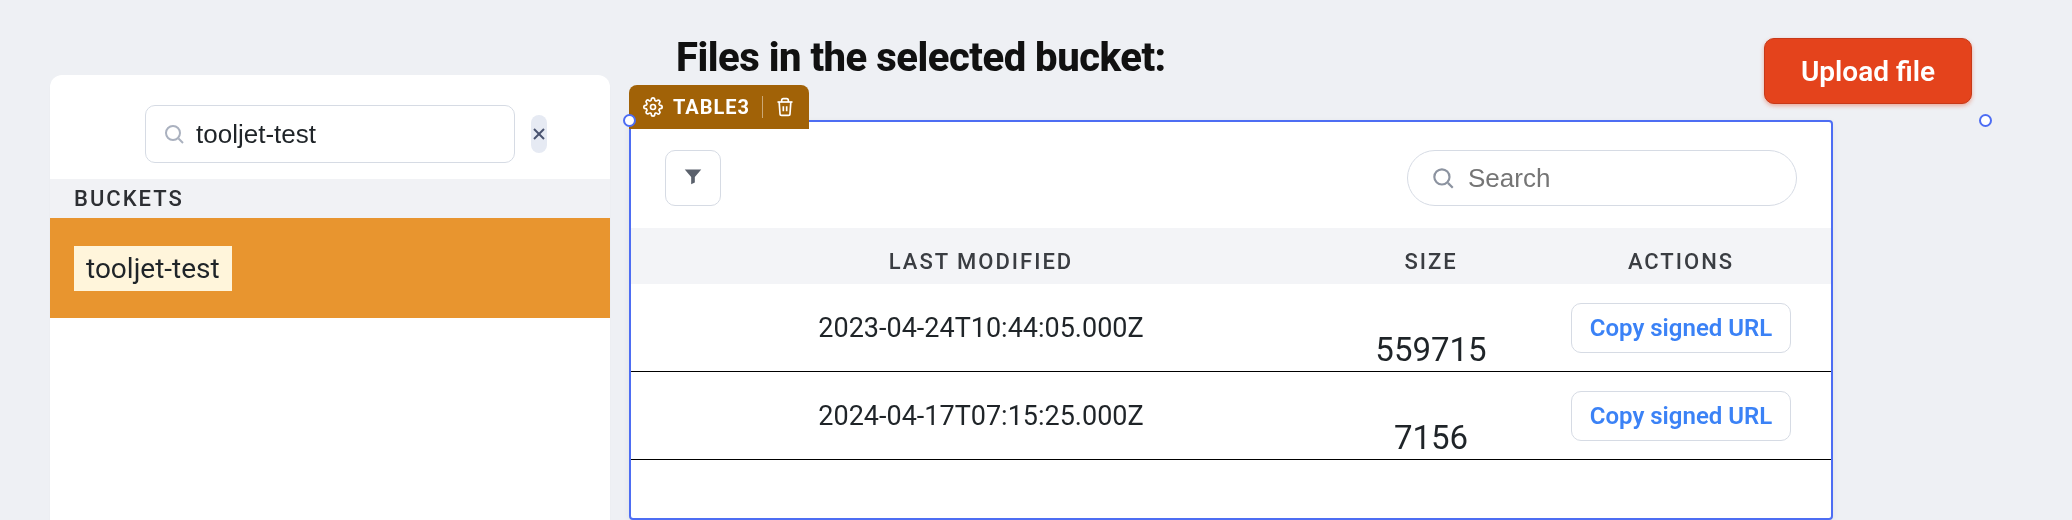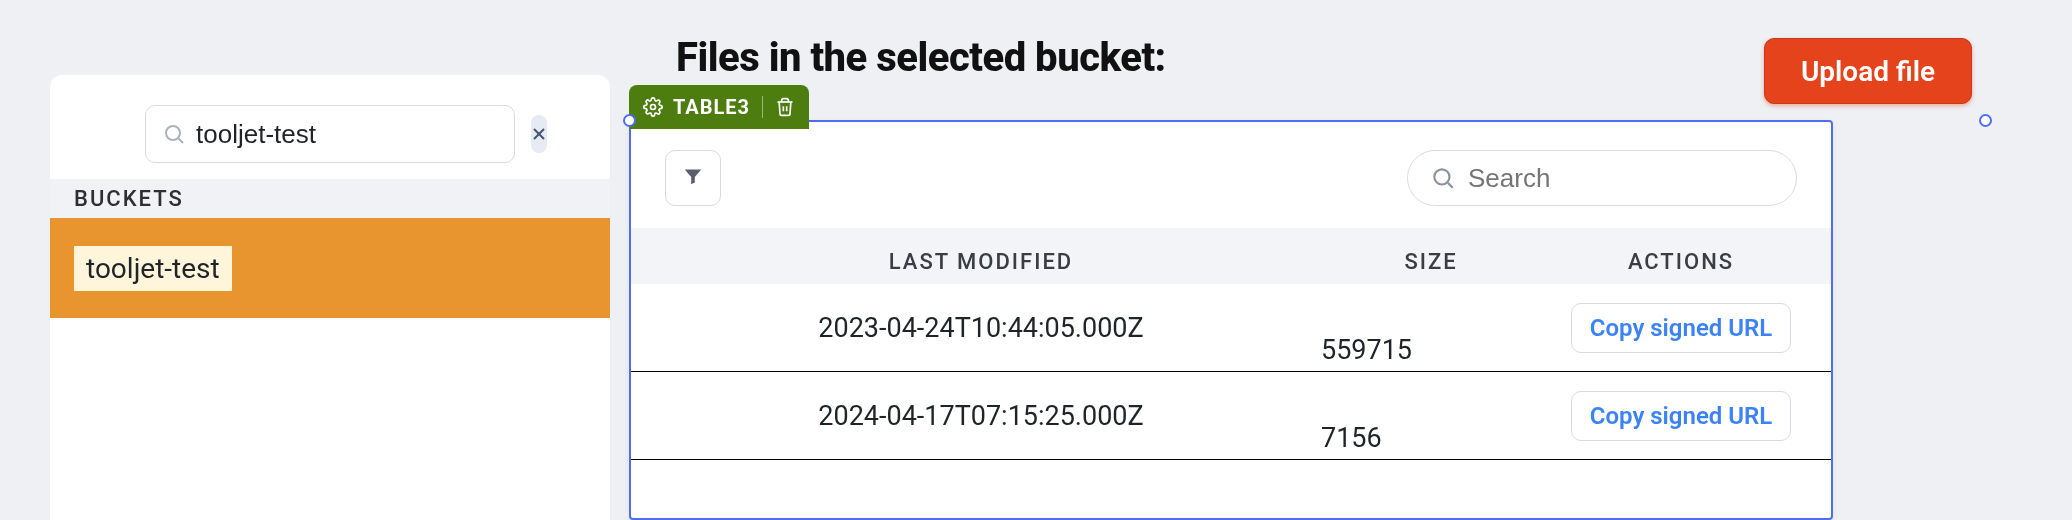--- a/index.html
+++ b/index.html
@@ -116,21 +116,21 @@
     cursor: pointer;
     box-shadow: 0 2px 4px rgba(228,67,28,0.4);
   }
 
   
   .component-badge {
     position: absolute;
     left: 629px;
     top: 85px;
     height: 44px;
-    background: #4d7c0f;
+    background: #a16207;
     color: #fff;
     border-radius: 8px 8px 0 0;
     display: flex;
     align-items: center;
     padding: 0 14px;
     font-size: 20px;
     font-weight: 700;
     letter-spacing: 1px;
     z-index: 5;
   }
@@ -221,21 +221,21 @@
     margin-top: 10px;
   }
   .trow {
     display: flex;
     align-items: center;
     height: 88px;
     border-bottom: 1px solid #000000;
     padding: 0 10px;
   }
   .cell-lm { flex: 1; text-align: center; font-size: 27px; color: #1f2428; }
-  .cell-size { width: 220px; text-align: left; font-size: 27px; color: #1f2428; margin-top: 44px; }
+  .cell-size { width: 220px; text-align: center; font-size: 33px; color: #1f2428; margin-top: 44px; }
   .cell-actions { width: 280px; display: flex; justify-content: center; }
   .action-btn {
     border: 1px solid #d6dbe4;
     border-radius: 10px;
     padding: 10px 18px;
     font-size: 24px;
     font-weight: 600;
     color: #3b82f6;
     cursor: pointer;
     background: #fff;

